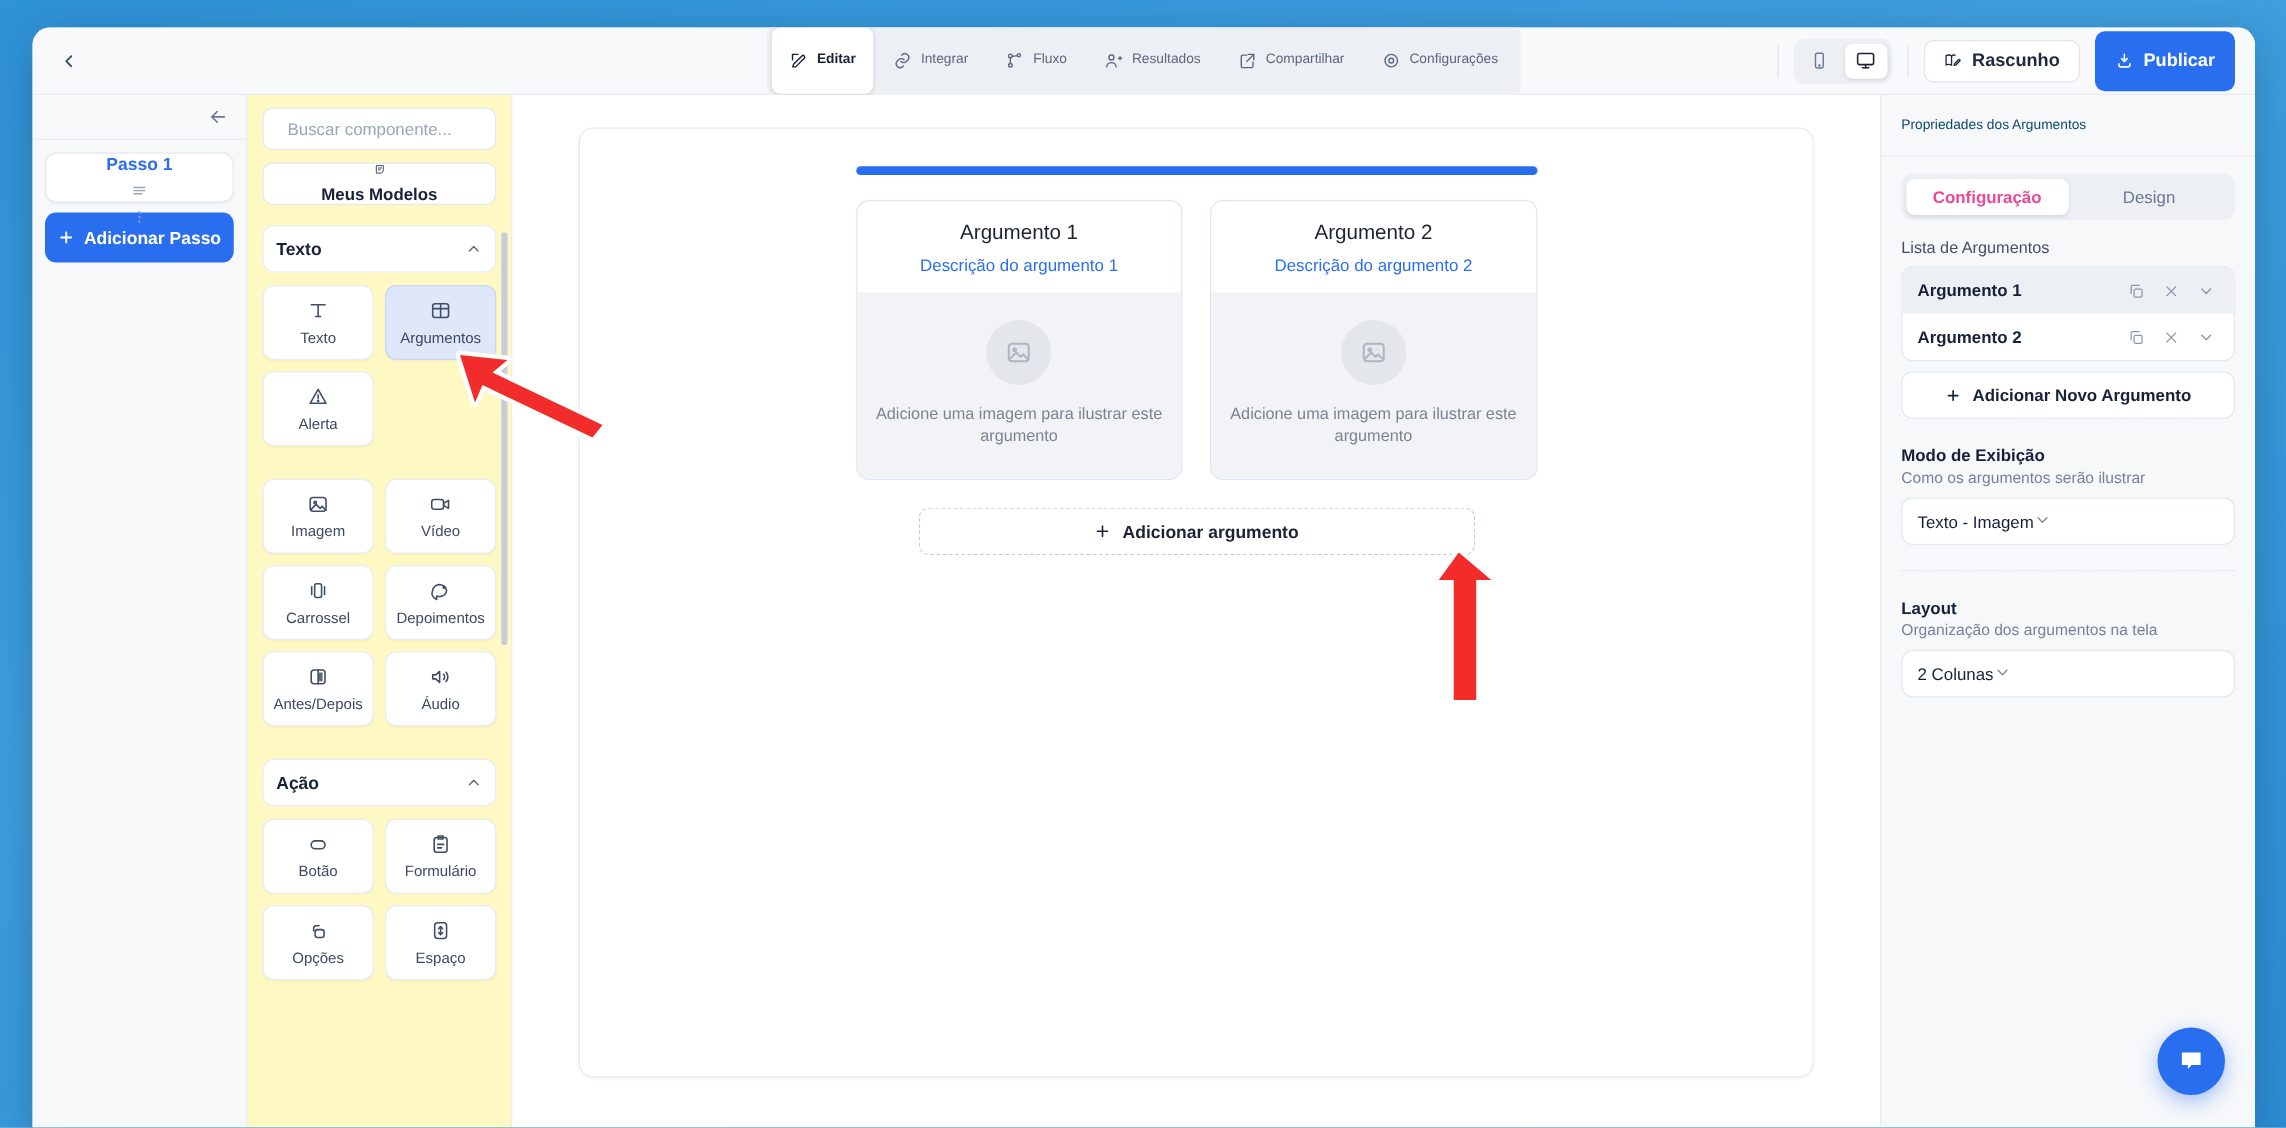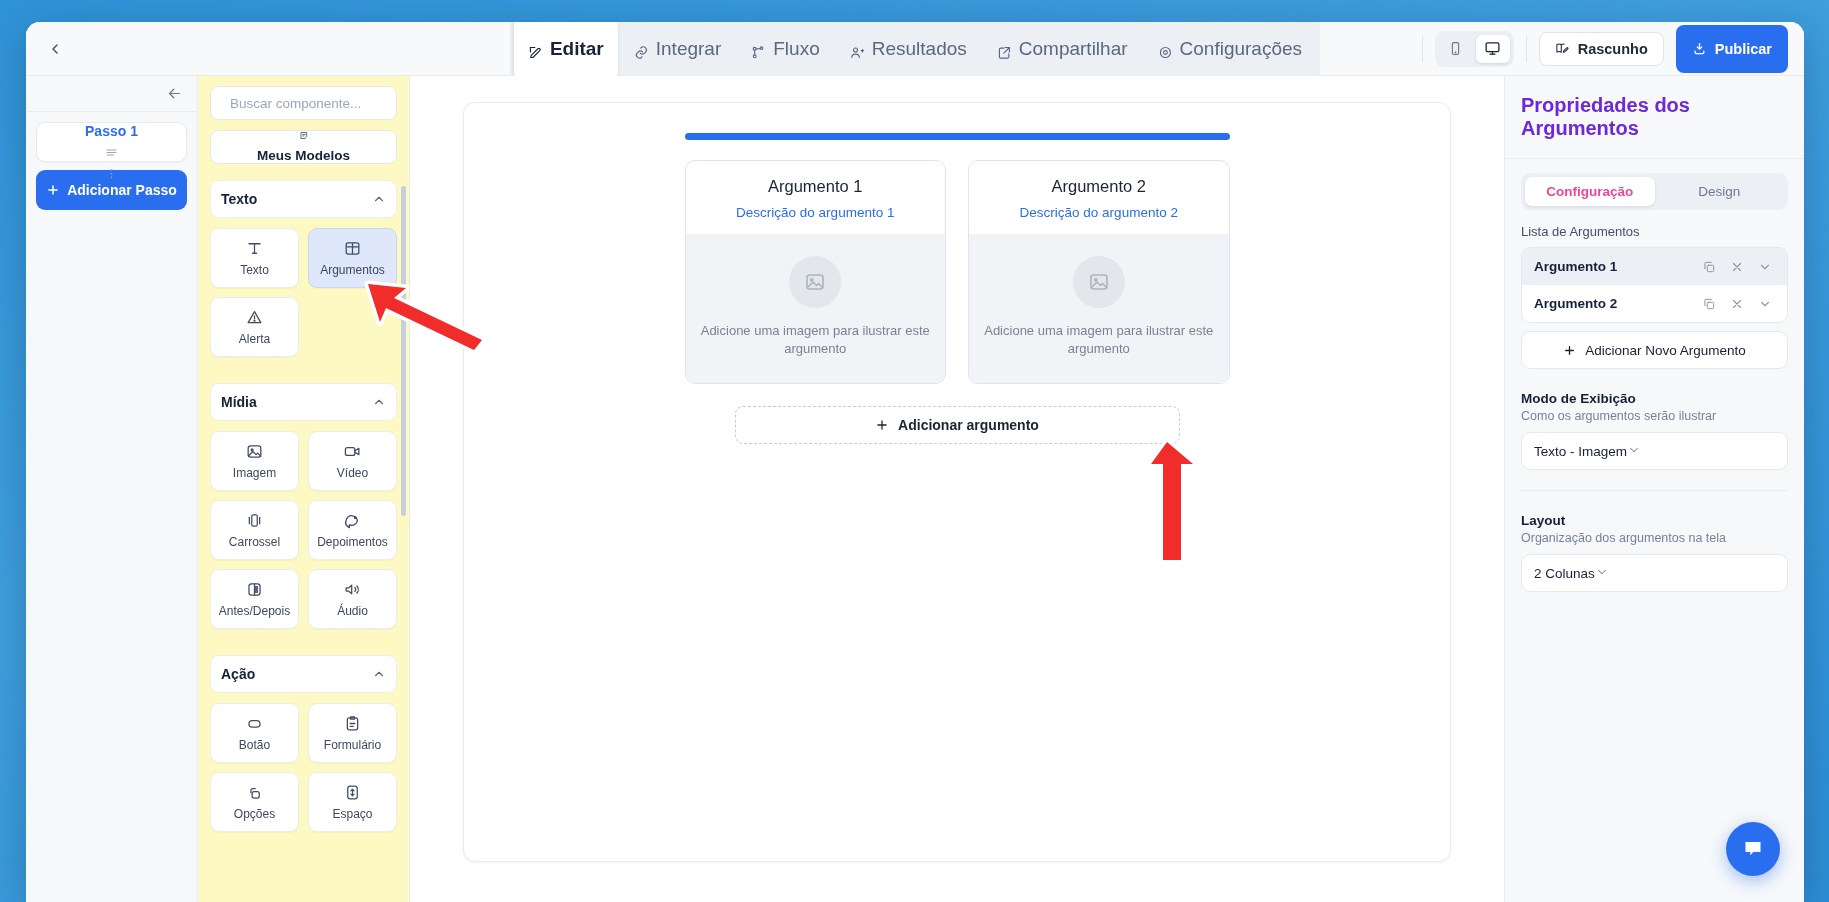--- a/index.html
+++ b/index.html
@@ -40,24 +40,24 @@
   }
 
   .tabs {
     position: absolute; left: 50%; transform: translateX(-50%);
     display: flex; align-items: center; gap: 2px;
     background: #eceff3;
     border-radius: 9px;
     padding: 4px;
   }
   .tab {
-    display: flex; align-items: flex-end; gap: 7px;
+    display: flex; align-items: flex-start; gap: 7px;
     padding: 19px 14px;
     border-radius: 7px;
-    font-size: 19px;
+    font-size: 11px;
     color: #5b6880;
     cursor: pointer;
     white-space: nowrap;
   }
   .tab.active { background:#ffffff; color:#1b2437; font-weight: 600; box-shadow: 0 1px 3px rgba(16,24,40,.10); }
   .tab svg { display:block; }
 
   .top-right {
     position: absolute; right: 16px;
     display: flex; align-items: center; gap: 12px;
@@ -225,21 +225,21 @@
     font-family:"Liberation Sans", sans-serif;
   }
 
   
   .props {
     width: 300px; flex:0 0 300px;
     background:#f6f8fa; border-left:1px solid #e8ecf1;
     display:flex; flex-direction:column;
   }
   .props-title {
-    padding: 18px 16px; font-size:20px; font-weight:700; color:#6d28d9;
+    padding: 18px 16px; font-size:11px; font-weight:400; color:#0c4a6e;
     border-bottom:1px solid #e8ecf1;
   }
   .props-body { padding: 14px 16px; }
   .seg {
     display:flex; background:#eceff3; border-radius:9px; padding:4px; margin-bottom:14px;
   }
   .seg-item {
     flex:1; text-align:center; padding:7px 0; font-size:13.5px;
     border-radius:7px; color:#6b7891; cursor:pointer;
   }
@@ -251,21 +251,21 @@
     padding: 11px 12px; font-size:13.5px; color:#16203a; font-weight:600;
     cursor:pointer;
   }
   .list-row.active { background:#eceff3; }
   .list-row .nm { flex:1; }
   .row-ico { color:#8b95a7; display:flex; cursor:pointer; padding:0 3px; }
   .btn-add-arg2 {
     margin-top: 8px; width:100%; height:38px;
     background:#fff; border:1px solid #e4e9f0; border-radius:9px;
     display:flex; align-items:center; justify-content:center; gap:9px;
-    font-size:13.5px; font-weight:400; color:#16203a; cursor:pointer;
+    font-size:13.5px; font-weight:700; color:#16203a; cursor:pointer;
     font-family:"Liberation Sans", sans-serif;
   }
   .sec { margin-top: 22px; }
   .sec-title { font-size:13.5px; font-weight:700; color:#16203a; }
   .sec-sub { font-size:12.5px; color:#77829a; margin-top:3px; margin-bottom:9px; }
   .select {
     width:100%; height:38px; background:#fff;
     border:1px solid #e4e9f0; border-radius:9px;
     display:flex; align-items:center; justify-content:flex-start;
     padding: 0 12px; font-size:13.5px; color:#16203a; cursor:pointer;
@@ -469,28 +469,20 @@
           <div class="comp">
             <svg width="19" height="19" viewBox="0 0 24 24" fill="none" stroke="currentColor" stroke-width="1.6" stroke-linecap="round" stroke-linejoin="round">
                   <path d="M12 4.5L20 18.5H4z"></path>
                   <path d="M12 10v3.5"></path>
                   <circle cx="12" cy="16" r=".6" fill="currentColor"></circle>
                 </svg>
             <span class="comp-label">Alerta</span>
           </div>
         </div>
 
-        <div class="grp-head">
-          <span class="grp-title">Mídia</span>
-          <span class="grp-chev">
-            <svg width="14" height="14" viewBox="0 0 24 24" fill="none" stroke="currentColor" stroke-width="2" stroke-linecap="round" stroke-linejoin="round">
-                  <polyline points="6 15 12 9 18 15"></polyline>
-                </svg>
-          </span>
-        </div>
         <div class="grid2">
           <div class="comp">
             <svg width="19" height="19" viewBox="0 0 24 24" fill="none" stroke="currentColor" stroke-width="1.6" stroke-linecap="round" stroke-linejoin="round">
                   <rect x="4" y="5" width="16" height="14" rx="3"></rect>
                   <circle cx="9" cy="10" r="1.2"></circle>
                   <path d="M5 17l5-5 4 4 2-2 4 4"></path>
                 </svg>
             <span class="comp-label">Imagem</span>
           </div>
           <div class="comp">

